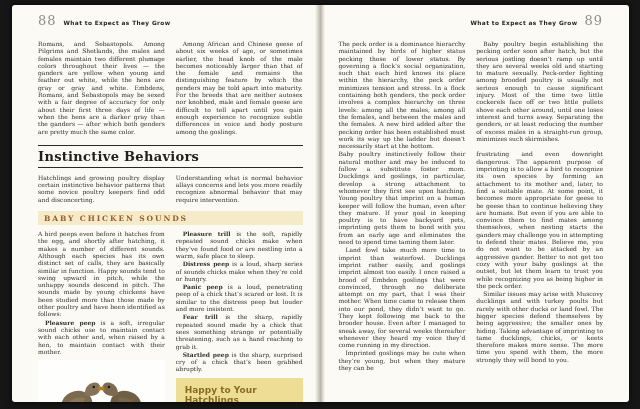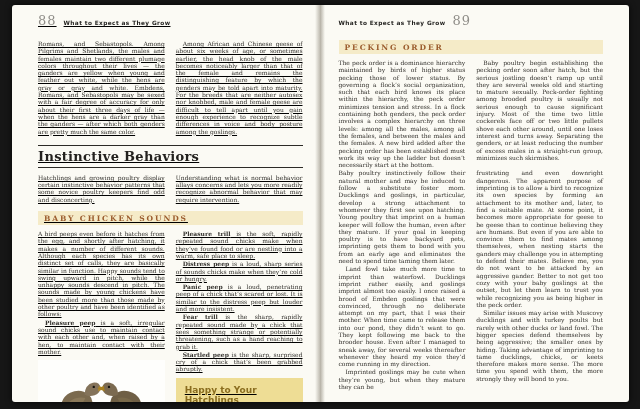--- a/index.html
+++ b/index.html
@@ -1,26 +1,26 @@
 <!DOCTYPE html>
 <html style="--page-bg: #fbfaf4; --section-bar-bg: #f5ebc8; --section-bar-text: #9b5c2d; --callout-bg: #eedd95; --callout-title: #8a6d1f;"><head>
 <meta charset="utf-8">
 <style>
   html,body{margin:0;padding:0;}
   body{width:640px;height:409px;overflow:hidden;background:#161616;font-family:"DejaVu Serif",serif;}
   .stage{position:relative;width:640px;height:409px;}
   .book{position:absolute;left:12px;top:5px;right:11px;bottom:7px;display:flex;
         background:var(--page-bg,#fbfaf4);border-radius:3px;box-shadow:0 0 6px rgba(0,0,0,.8);}
   .page{flex:1;box-sizing:border-box;overflow:hidden;}
-  .page.left{padding:9px 12px 8px 26px;text-decoration:underline;}
+  .page.left{padding:9px 12px 8px 26px;}
   .page.right{padding:9px 26px 8px 14px;}
   .gutter{width:10px;background:linear-gradient(90deg,rgba(0,0,0,0) 0%,rgba(60,50,30,.28) 45%,rgba(60,50,30,.34) 55%,rgba(0,0,0,0) 100%);}
   
   .rhead{display:flex;align-items:baseline;gap:7px;margin-bottom:13px;}
-  .rhead.rightal{}
+  .rhead.rightal{justify-content:flex-end;}
   .pagenum{font:400 13px/13px "DejaVu Serif",serif;color:#8f8d88;letter-spacing:1px;}
   .rh-text{font:700 5.8px/8px "DejaVu Sans",sans-serif;color:#1f1e1c;letter-spacing:.4px;}
   
   p.bt{font-size:6px;line-height:7.3px;color:#32302c;text-align:justify;margin:0 0 1px;}
   p.bt.ind{text-indent:7px;}
   .b{font-weight:700;}
   .two-col{display:flex;gap:11px;}
   .two-col .col{flex:1;min-width:0;}
   
   .sect-head{margin:9px 0 6px;border-top:1.6px solid #2c2a26;border-bottom:.8px solid #2c2a26;padding:4px 0 3px;}
@@ -114,21 +114,20 @@
     </div>
 
     <div class="gutter"></div>
 
     <div class="page right">
       <div class="rhead rightal">
         <span class="rh-text">What to Expect as They Grow</span>
         <span class="pagenum">89</span>
       </div>
 
-      <div class="bar">PECKING ORDER</div>
       <div class="two-col">
         <div class="col">
           <p class="bt">The peck order is a dominance hierarchy maintained by birds of higher status pecking those of lower status. By governing a flock’s social organization, such that each bird knows its place within the hierarchy, the peck order minimizes tension and stress. In a flock containing both genders, the peck order involves a complex hierarchy on three levels: among all the males, among all the females, and between the males and the females. A new bird added after the pecking order has been established must work its way up the ladder but doesn’t necessarily start at the bottom.</p>
         </div>
         <div class="col">
           <p class="bt ind">Baby poultry begin establishing the pecking order soon after hatch, but the serious jostling doesn’t ramp up until they are several weeks old and starting to mature sexually. Peck-order fighting among brooded poultry is usually not serious enough to cause significant injury. Most of the time two little cockerels face off or two little pullets shove each other around, until one loses interest and turns away. Separating the genders, or at least reducing the number of excess males in a straight-run group, minimizes such skirmishes.</p>
         </div>
       </div>
 
       <div class="two-col">

